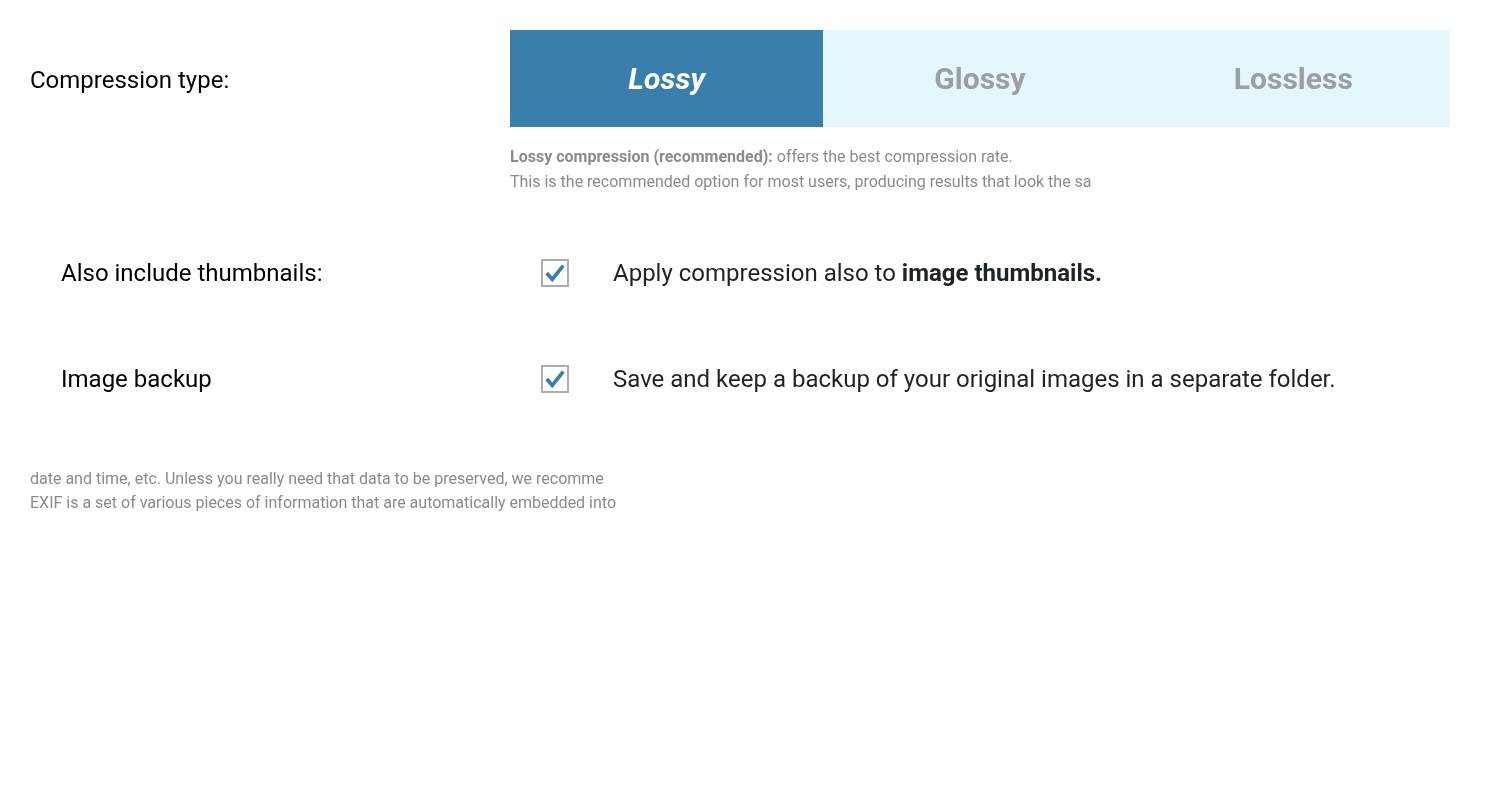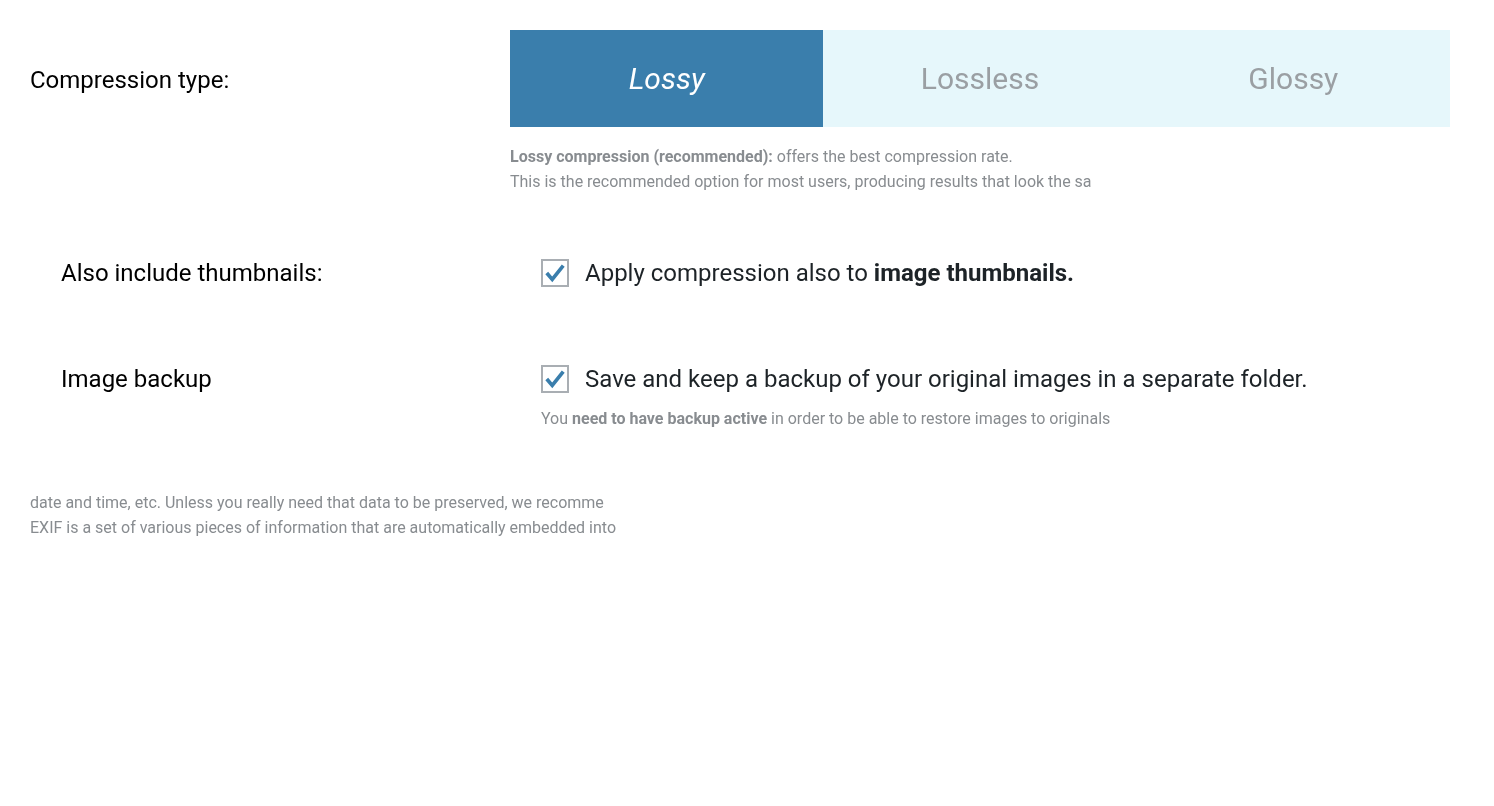--- a/index.html
+++ b/index.html
@@ -39,21 +39,21 @@
       display: flex;
       width: 940px;
       background: #e6f7fb;
       margin-bottom: 18px;
     }
     .seg-btn {
       flex: 1;
       text-align: center;
       padding: 26px 0;
       font-size: 30px;
-      font-weight: 400;
+      font-weight: 700;
       color: #9a9fa3;
       cursor: pointer;
       user-select: none;
     }
     .seg-btn.active {
       background: #3a7eac;
       color: #fff;
       font-style: italic;
     }
 
@@ -87,35 +87,36 @@
     }
     .chk svg {
       position: absolute;
       top: 1px;
       left: 1px;
       width: 22px;
       height: 22px;
     }
     .chk-label {
       color: #1d2327;
+      margin-left: 28px;
     }
     .chk-label strong { font-weight: 700; }
   </style>
 </head>
 <body>
 
 <div class="row">
   <div class="label-col">
     <span class="label-text">Compression type:</span>
   </div>
   <div class="control-col">
     <div class="seg">
       <div class="seg-btn active">Lossy</div>
+      <div class="seg-btn">Glossy</div>
       <div class="seg-btn">Lossless</div>
-      <div class="seg-btn">Glossy</div>
     </div>
     <div class="desc">
       <strong>Lossy compression (recommended):</strong><span> offers the best compression rate.</span>
     </div>
     <div class="desc">This is the recommended option for most users, producing results that look the sa</div>
   </div>
 </div>
 
 <div class="row">
   <div class="label-col narrow-pad">
@@ -141,23 +142,20 @@
   </div>
   <div class="control-col">
     <div class="chk-line">
       <div class="chk">
         <svg viewBox="0 0 24 24">
             <polyline points="3,12 9,19 21,4" fill="none" stroke="#3a7eac" stroke-width="4"></polyline>
           </svg>
       </div>
       <span class="chk-label">Save and keep a backup of your original images in a separate folder.</span>
     </div>
-    <div class="desc">
-      <span>You </span><strong>need to have backup active</strong><span> in order to be able to restore images to originals</span>
-    </div>
   </div>
 </div>
 
 <div class="row last">
   <div class="control-col">
     <div class="desc">date and time, etc. Unless you really need that data to be preserved, we recomme</div>
     <div class="desc">EXIF is a set of various pieces of information that are automatically embedded into</div>
   </div>
 </div>
 

